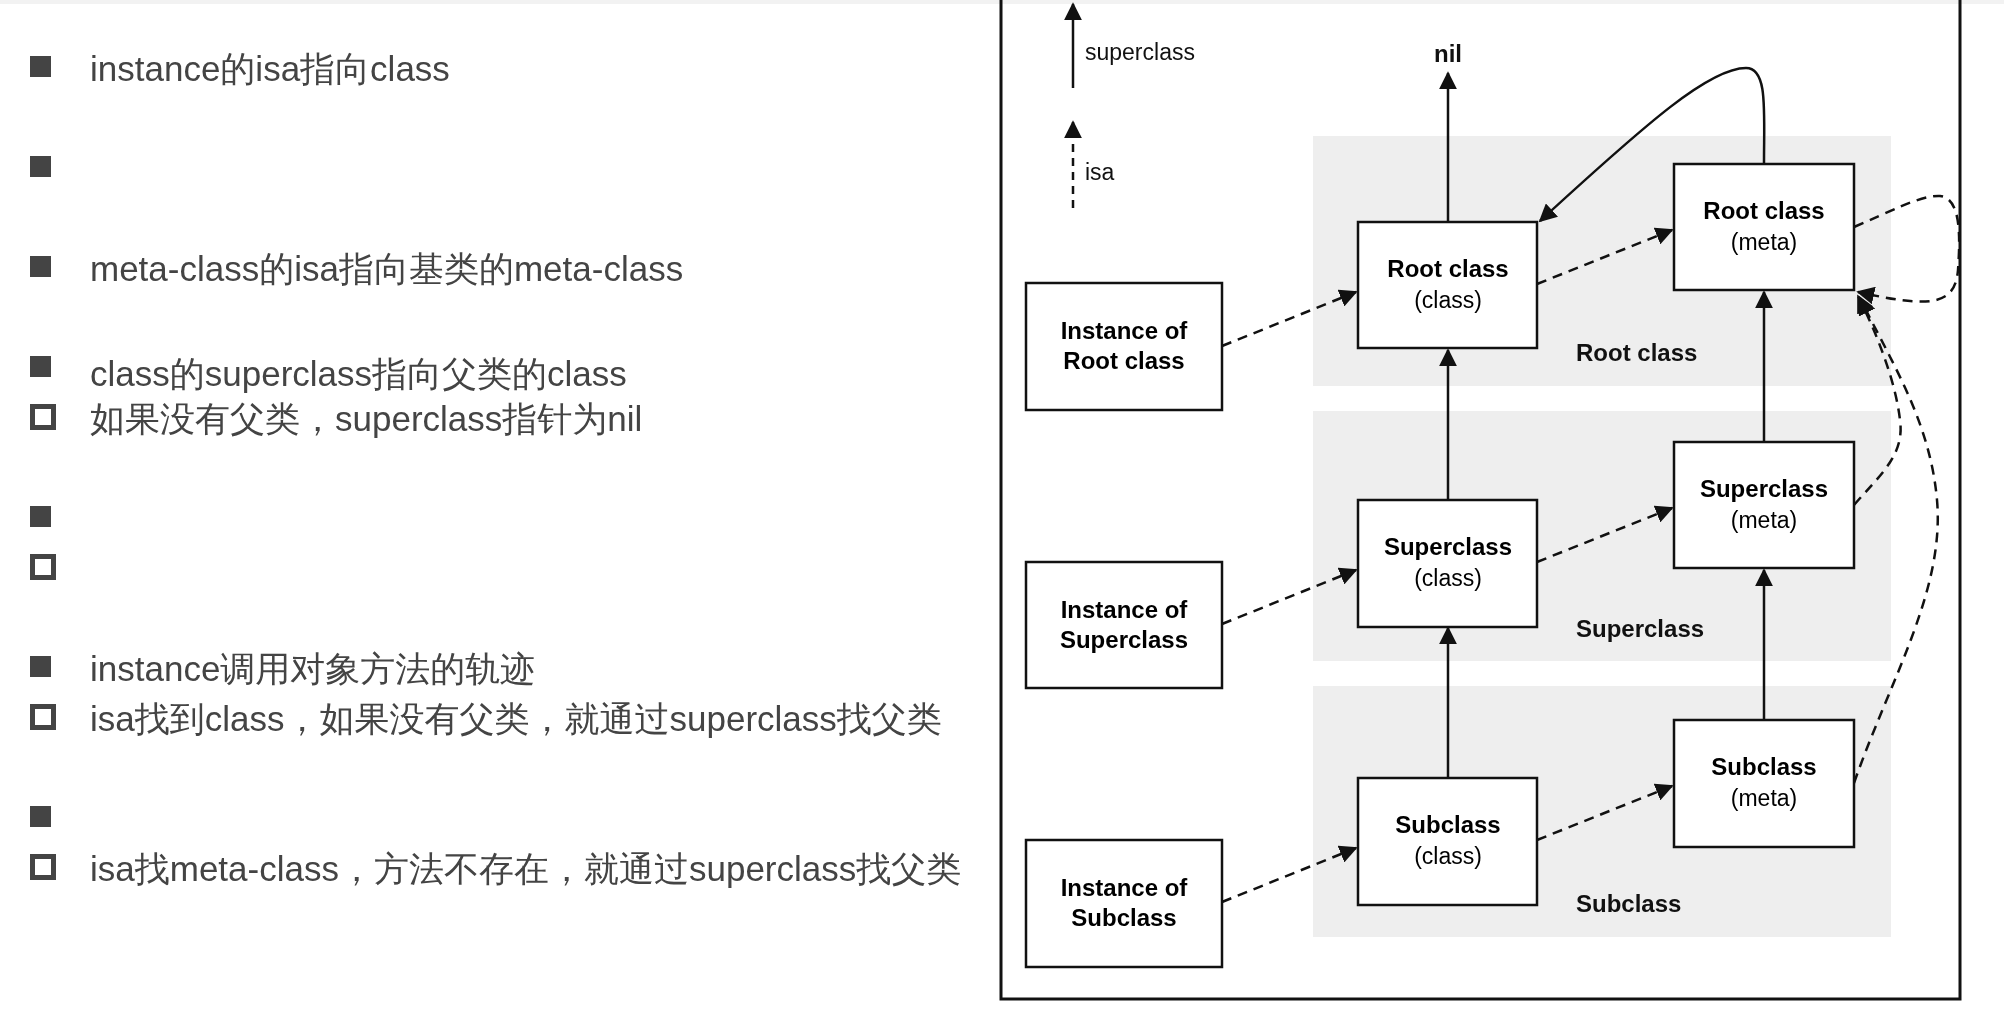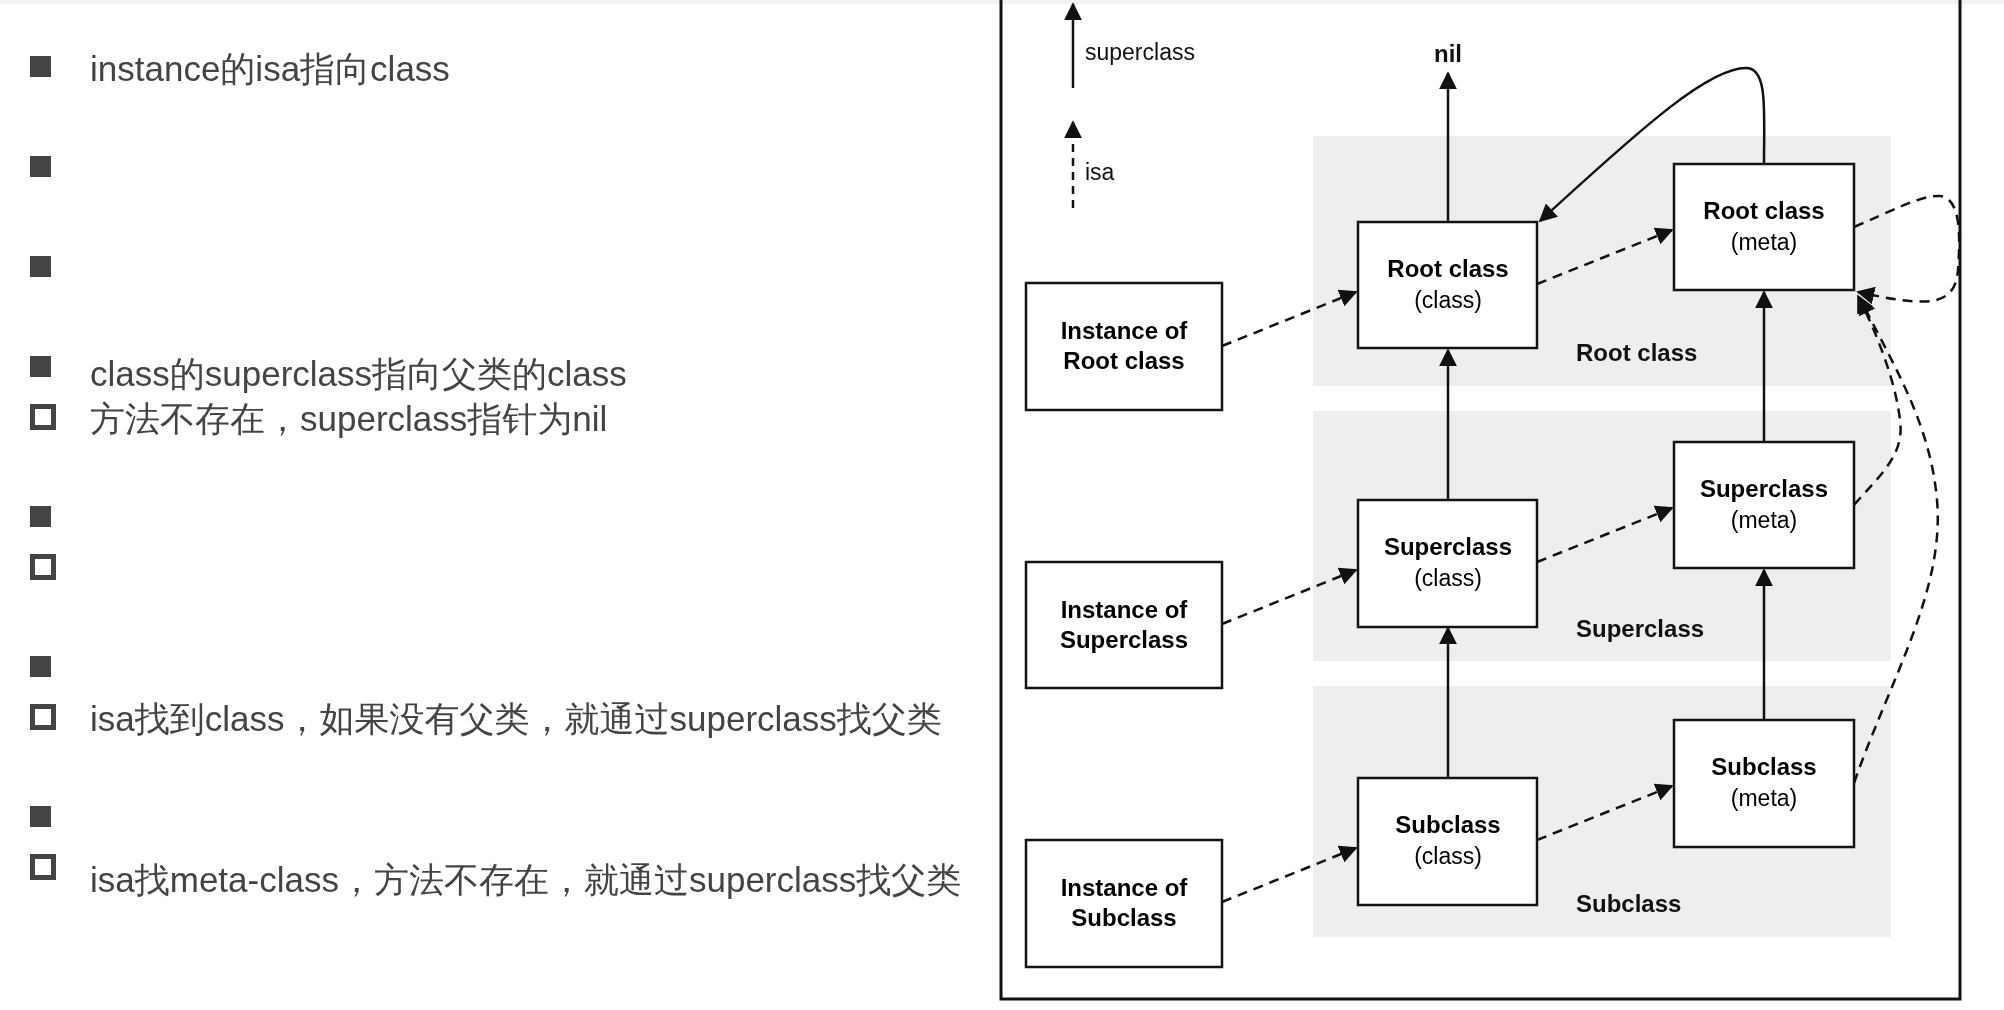--- a/index.html
+++ b/index.html
@@ -1,51 +1,53 @@
 <!DOCTYPE html>
 <html><head>
 <meta charset="utf-8">
 <style>
   html,body{margin:0;padding:0;background:#fff;}
   body{width:2004px;height:1010px;position:relative;overflow:hidden;font-family:"Liberation Sans","DejaVu Sans",sans-serif;}
   .topstrip{position:absolute;left:0;top:0;width:2004px;height:4px;background:#f2f2f2;}
   .bullets{position:absolute;left:0;top:0;width:1000px;height:732px;}
   .line{position:absolute;left:90px;font-size:35px;color:#444;white-space:nowrap;line-height:44px;}
-  .line.wrap{white-space:normal;width:905px;line-height:50px;margin-top:11px;}
+  .line.wrap{white-space:normal;width:905px;line-height:50px;}
   .mk{position:absolute;left:30px;}
   .mk.filled{width:21px;height:21px;background:#444;}
   .mk.hollow{width:16px;height:16px;border:5px solid #444;background:#fff;}
   #diagram{position:absolute;left:0;top:0;}
   .box-title{font-weight:bold;font-size:24px;}
   .box-sub{font-size:23px;}
 </style>
 </head>
 <body>
 
 <div class="topstrip"></div>
 
 <div class="bullets">
   <div class="mk filled" style="top:56px"></div>
   <div class="line" style="top:47px">instance的isa指向class</div>
 
   <div class="mk filled" style="top:156px"></div>
 
   <div class="mk filled" style="top:256px"></div>
+  <div class="line" style="top:247px">meta-class的isa指向基类的meta-class</div>
 
   <div class="mk filled" style="top:356px"></div>
   <div class="line" style="top:352px">class的superclass指向父类的class</div>
 
   <div class="mk hollow" style="top:404px"></div>
-  <div class="line" style="top:397px">方法不存在，superclass指针为nil</div>
+  <div class="line" style="top:397px">如果没有父类，superclass指针为nil</div>
 
   <div class="mk filled" style="top:506px"></div>
 
   <div class="mk hollow" style="top:554px"></div>
 
   <div class="mk filled" style="top:656px"></div>
+  <div class="line" style="top:647px">instance调用对象方法的轨迹</div>
 
   <div class="mk hollow" style="top:704px"></div>
   <div class="line" style="top:697px">isa找到class，如果没有父类，就通过superclass找父类</div>
 
   <div class="mk filled" style="top:806px"></div>
 
   <div class="mk hollow" style="top:854px"></div>
   <div class="line wrap" style="top:844px">isa找meta-class，方法不存在，就通过superclass找父类</div>
 </div>
 

